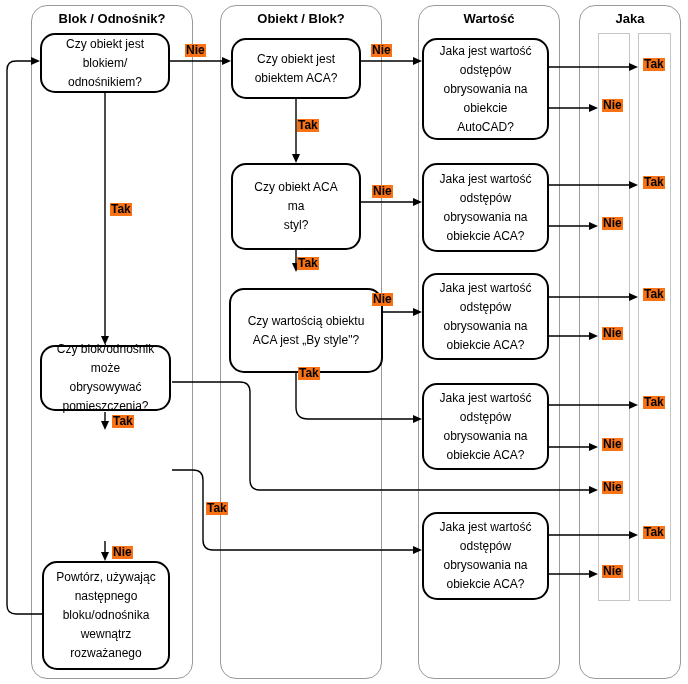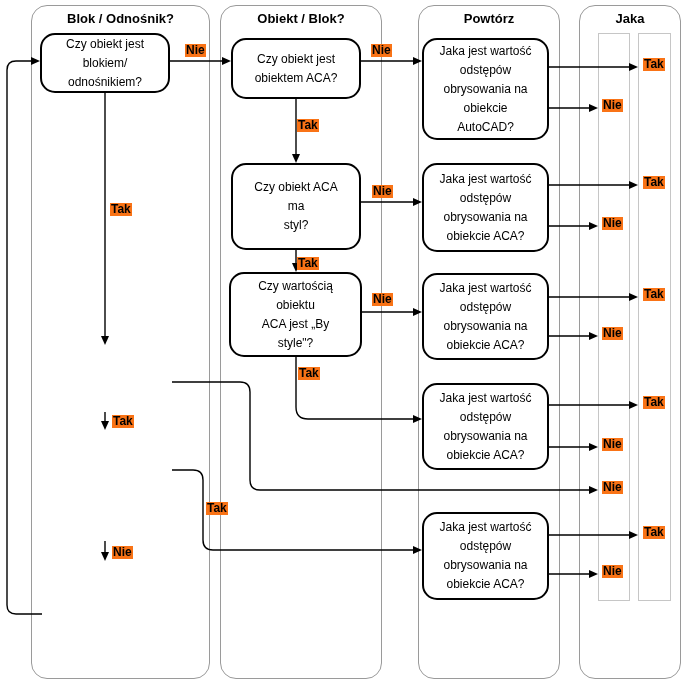--- a/index.html
+++ b/index.html
@@ -33,28 +33,28 @@
   .lbl {
     position:absolute; font-weight:bold; font-size:12px; line-height:13px;
     background:#f97316; padding:0 1px; z-index:5;
   }
 </style>
 </head>
 <body>
 
 <div class="canvas">
 
-  <div class="lane" style="left:31px;top:5px;width:179px;height:674px">
+  <div class="lane" style="left:31px;top:5px;width:162px;height:674px">
     <span class="lane-title">Blok / Odnośnik?</span>
   </div>
   <div class="lane" style="left:220px;top:5px;width:162px;height:674px">
     <span class="lane-title">Obiekt / Blok?</span>
   </div>
   <div class="lane" style="left:418px;top:5px;width:142px;height:674px">
-    <span class="lane-title">Powtórz</span>
+    <span class="lane-title">Wartość</span>
   </div>
   <div class="lane" style="left:579px;top:5px;width:102px;height:674px">
     <span class="lane-title">Jaka</span>
   </div>
 
   <div class="bar" style="left:598px;top:33px;width:32px;height:568px"></div>
   <div class="bar" style="left:638px;top:33px;width:33px;height:568px"></div>
 
   <svg class="wires" width="688" height="684">
     <g>
@@ -121,26 +121,34 @@
       <path d="M549,535 L629,535"></path> 
         <polygon points="629,531 638,535 629,539"></polygon>
       <path d="M549,574 L589,574"></path> 
         <polygon points="589,570 598,574 589,578"></polygon>
     </g>
   </svg>
 
   <div class="node" style="left:40px;top:33px;width:130px;height:60px">Czy obiekt jest
 blokiem/
 odnośnikiem?</div>
+  <div class="node" style="left:40px;top:345px;width:131px;height:66px">Czy blok/odnośnik
+może obrysowywać
+pomieszczenia?</div>
+  <div class="node" style="left:42px;top:561px;width:128px;height:109px">Powtórz, używając
+następnego
+bloku/odnośnika
+wewnątrz
+rozważanego</div>
 
   <div class="node" style="left:231px;top:38px;width:130px;height:61px">Czy obiekt jest
 obiektem ACA?</div>
   <div class="node" style="left:231px;top:163px;width:130px;height:87px">Czy obiekt ACA ma
 styl?</div>
-  <div class="node" style="left:229px;top:272px;width:133px;height:85px">Czy wartością obiektu
+  <div class="node" style="left:229px;top:288px;width:154px;height:85px">Czy wartością obiektu
 ACA jest „By style"?</div>
 
   <div class="node" style="left:422px;top:38px;width:127px;height:102px">Jaka jest wartość
 odstępów
 obrysowania na
 obiekcie AutoCAD?</div>
   <div class="node" style="left:422px;top:163px;width:127px;height:89px">Jaka jest wartość
 odstępów
 obrysowania na
 obiekcie ACA?</div>

